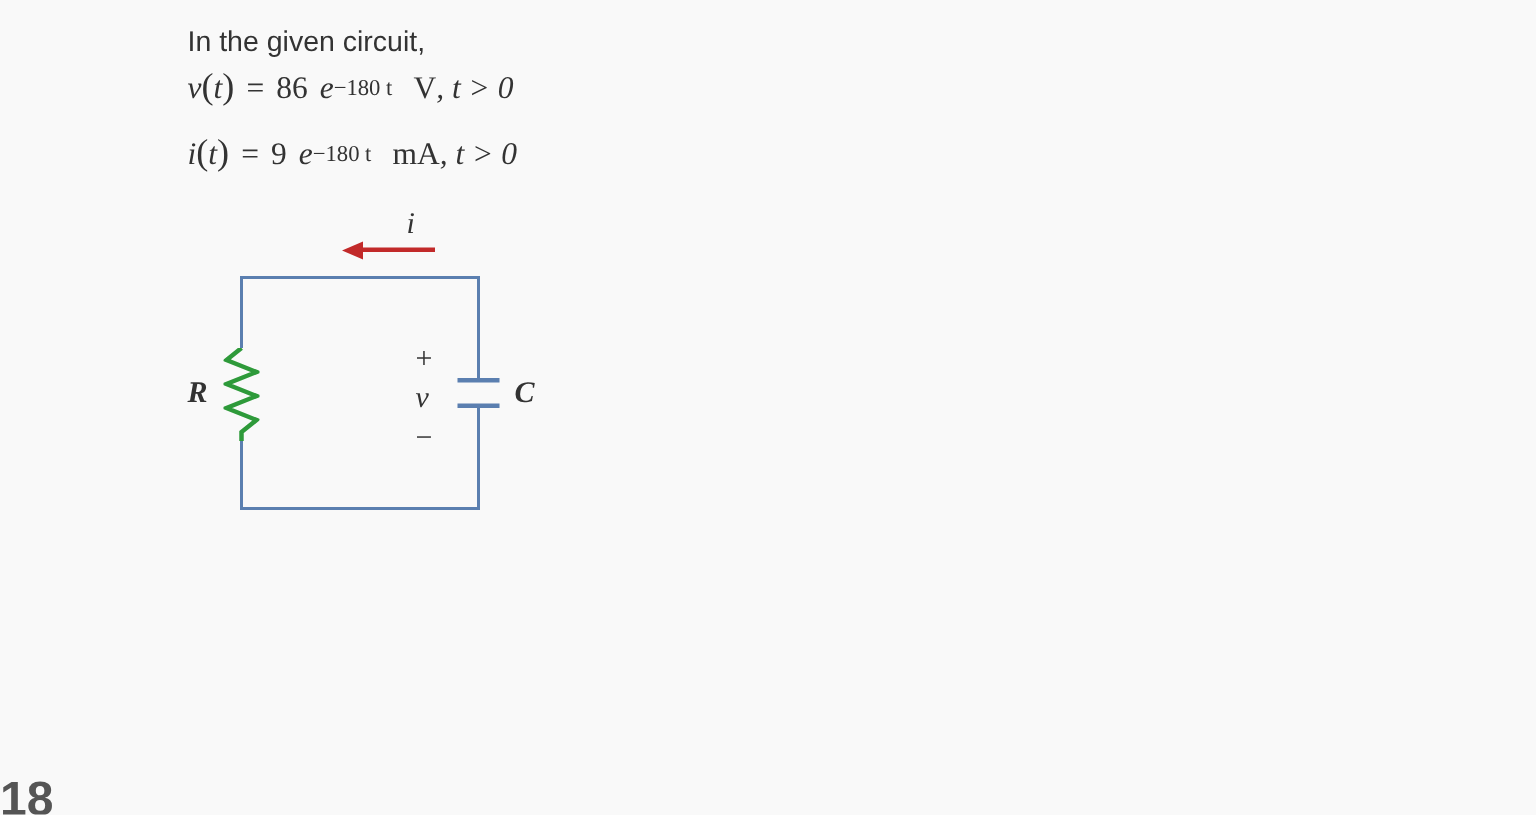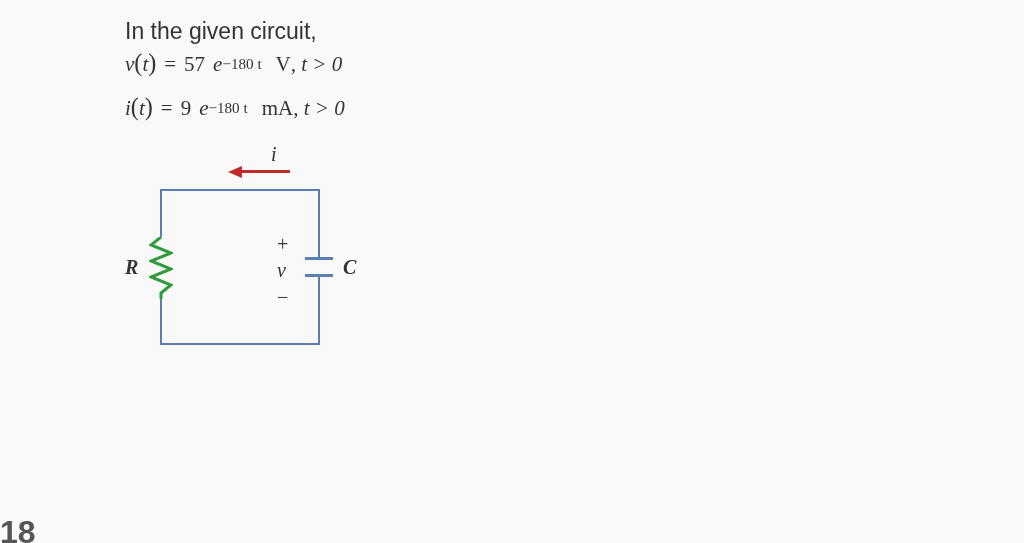--- a/index.html
+++ b/index.html
@@ -12,21 +12,21 @@
       color: #333;
       position: relative;
     }
     .content {
       position: absolute;
       left: 125px;
       top: 18px;
     }
     .line {
       margin-bottom: 4px;
-      font-size: 23px;
+      font-size: 19px;
     }
     .mathline {
       font-family: 'Times New Roman', serif;
       font-size: 21px;
       display: flex;
       align-items: baseline;
       gap: 0;
       margin-bottom: 16px;
     }
     .mi { font-style: italic; }
@@ -190,21 +190,21 @@
 </head>
 <body>
 
 <div class="content">
 
   <div class="line">In the given circuit,</div>
 
   <div class="mathline">
     <span class="mi">v</span><span class="bigparen">(</span><span class="mi">t</span><span class="bigparen">)</span>
     <span class="gap8"></span>=<span class="gap8"></span>
-    <span>57</span>
+    <span>86</span>
     <span class="gap8"></span>
     <span class="mi">e</span><span class="sup">−180 t</span>
     <span class="gap14"></span>
     <span>V</span><span class="mi">, t &gt; 0</span>
   </div>
 
   <div class="mathline">
     <span class="mi">i</span><span class="bigparen">(</span><span class="mi">t</span><span class="bigparen">)</span>
     <span class="gap8"></span>=<span class="gap8"></span>
     <span>9</span>

